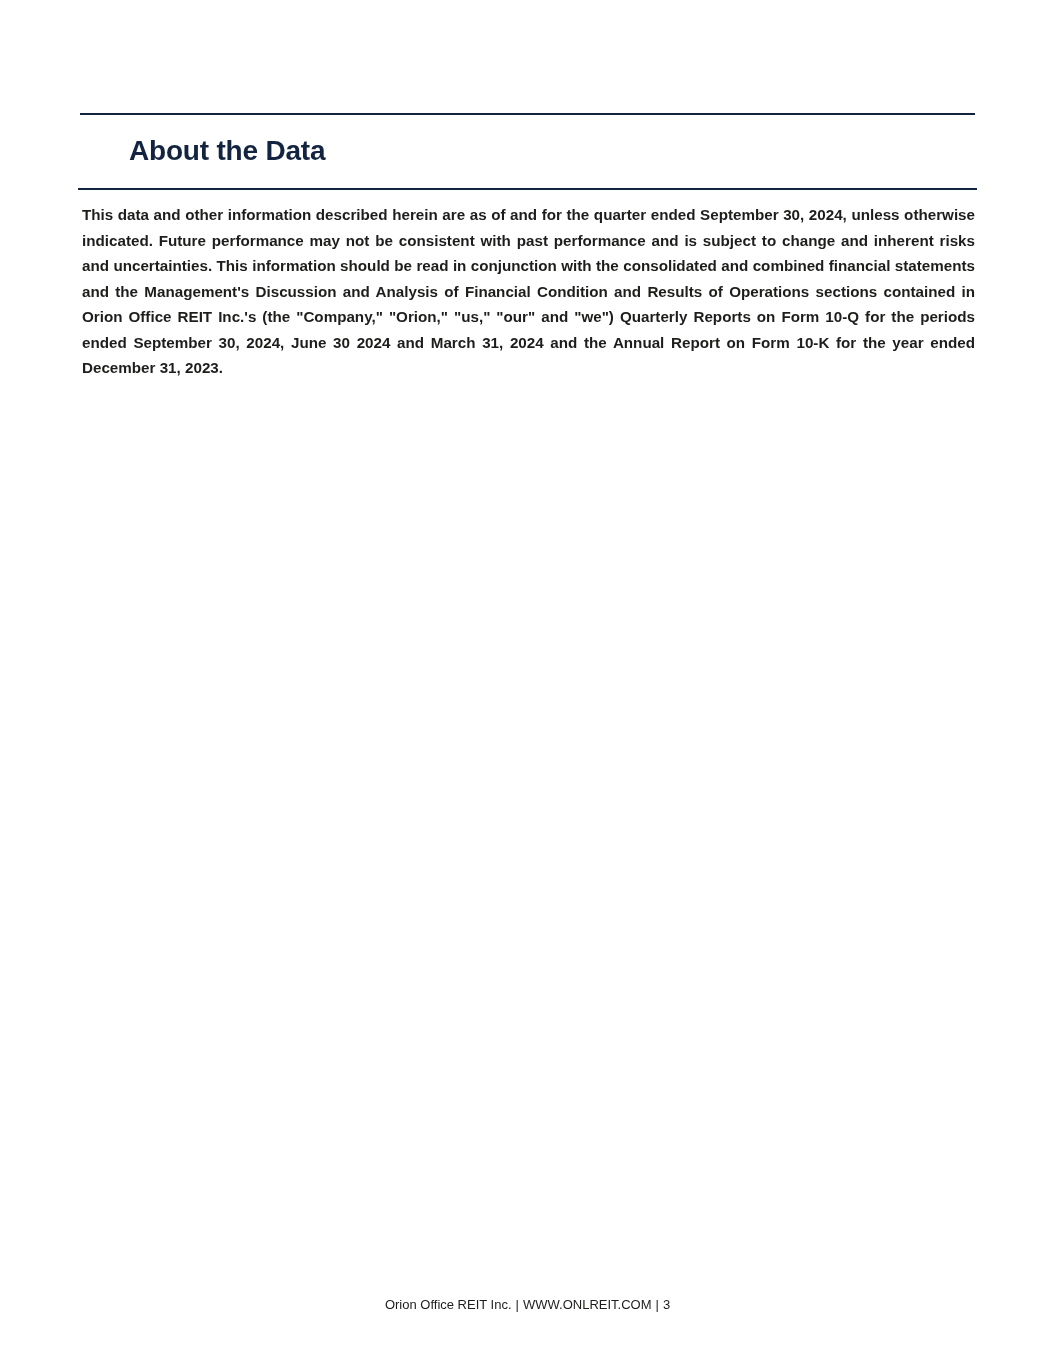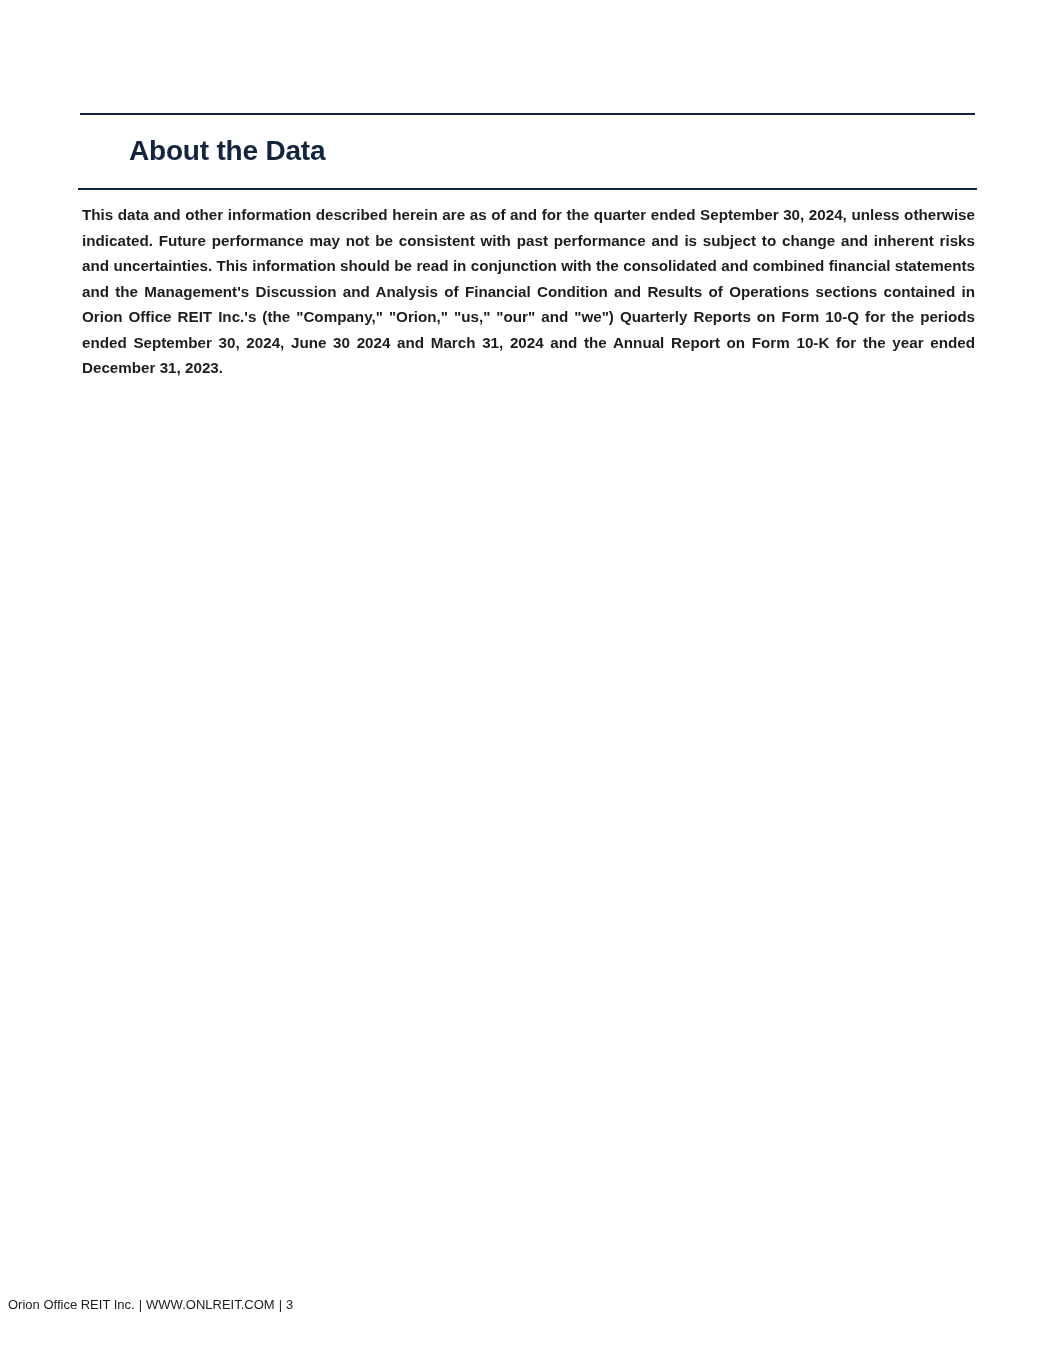--- a/index.html
+++ b/index.html
@@ -82,24 +82,24 @@
     font-size: 15.2px;
     line-height: 25.5px;
     text-align: justify;
     color: #1d1d1b;
     font-weight: bold;
   }
 
   
   .footer {
     position: absolute;
-    left: 8px;
+    left: 0;
     right: 0;
     top: 1297px;
-    text-align: left;
+    text-align: center;
     font-size: 13px;
     color: #1d1d1b;
   }
   .footer .sep {
     padding: 0 4px;
     color: #1d1d1b;
   }
 </style>
 </head>
 <body>

